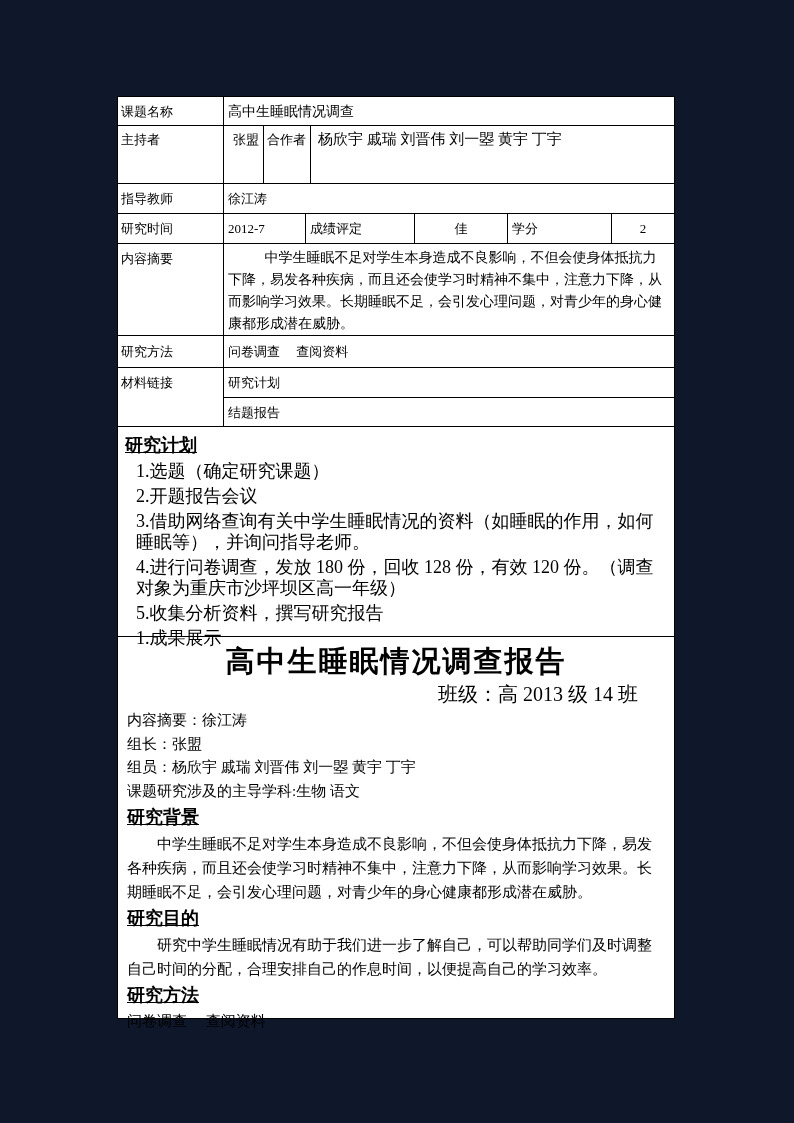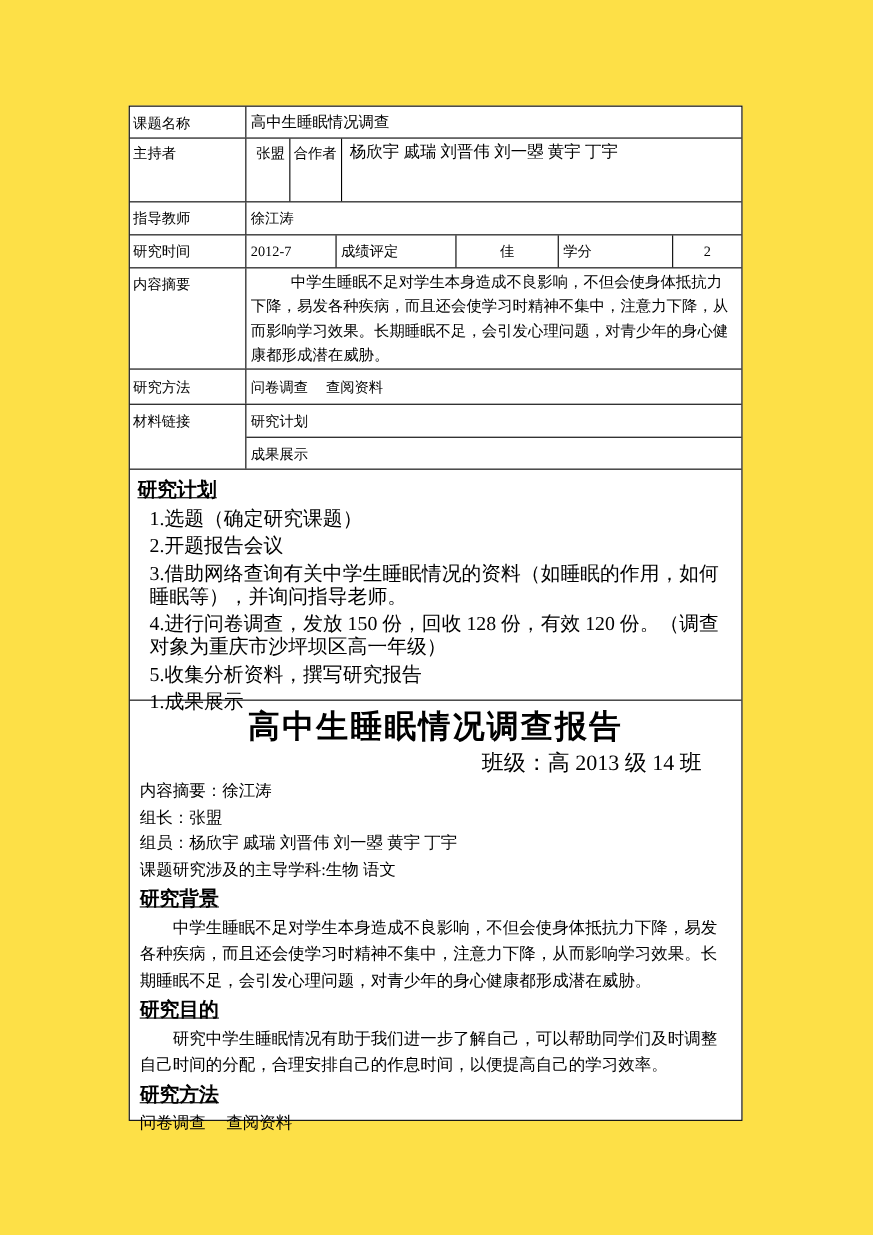--- a/index.html
+++ b/index.html
@@ -1,19 +1,19 @@
 <!DOCTYPE html>
 <html><head>
 <meta charset="utf-8">
 <style>
   html,body { margin:0; padding:0; background:#e8e8e8; }
   .page {
     position:relative;
     width:794px; height:1123px;
-    background:#fde047;
+    background:#0f172a;
     font-family:"Liberation Serif","DejaVu Serif",serif;
     color:#000;
     overflow:hidden;
   }
   .doc {
     position:absolute; left:117px; top:96px;
     width:558px;
     border:1px solid #000;
     box-sizing:border-box;
     background:#fff;
@@ -109,30 +109,30 @@
 
     <div class="trow r6">
       <div class="cell label-cell">研究方法</div>
       <div class="cell grow">问卷调查　 查阅资料</div>
     </div>
 
     <div class="trow r7">
       <div class="cell label-cell">材料链接</div>
       <div class="mstack">
         <div class="mcell first">研究计划</div>
-        <div class="mcell">成果展示</div>
+        <div class="mcell">结题报告</div>
       </div>
     </div>
 
     <div class="section sec-plan">
       <div class="sec-heading">研究计划</div>
       <div class="plan-item">1.选题（确定研究课题）</div>
       <div class="plan-item">2.开题报告会议</div>
       <div class="plan-item">3.借助网络查询有关中学生睡眠情况的资料（如睡眠的作用，如何睡眠等），并询问指导老师。</div>
-      <div class="plan-item">4.进行问卷调查，发放 150 份，回收 128 份，有效 120 份。（调查对象为重庆市沙坪坝区高一年级）</div>
+      <div class="plan-item">4.进行问卷调查，发放 180 份，回收 128 份，有效 120 份。（调查对象为重庆市沙坪坝区高一年级）</div>
       <div class="plan-item">5.收集分析资料，撰写研究报告</div>
       <div class="plan-item">1.成果展示</div>
     </div>
 
     <div class="section sec-report">
       <div class="report-title">高中生睡眠情况调查报告</div>
       <div class="report-class">班级：高 2013 级 14 班</div>
       <div class="report-line">内容摘要：徐江涛</div>
       <div class="report-line">组长：张盟</div>
       <div class="report-line">组员：杨欣宇 戚瑞 刘晋伟 刘一曌 黄宇 丁宇</div>

